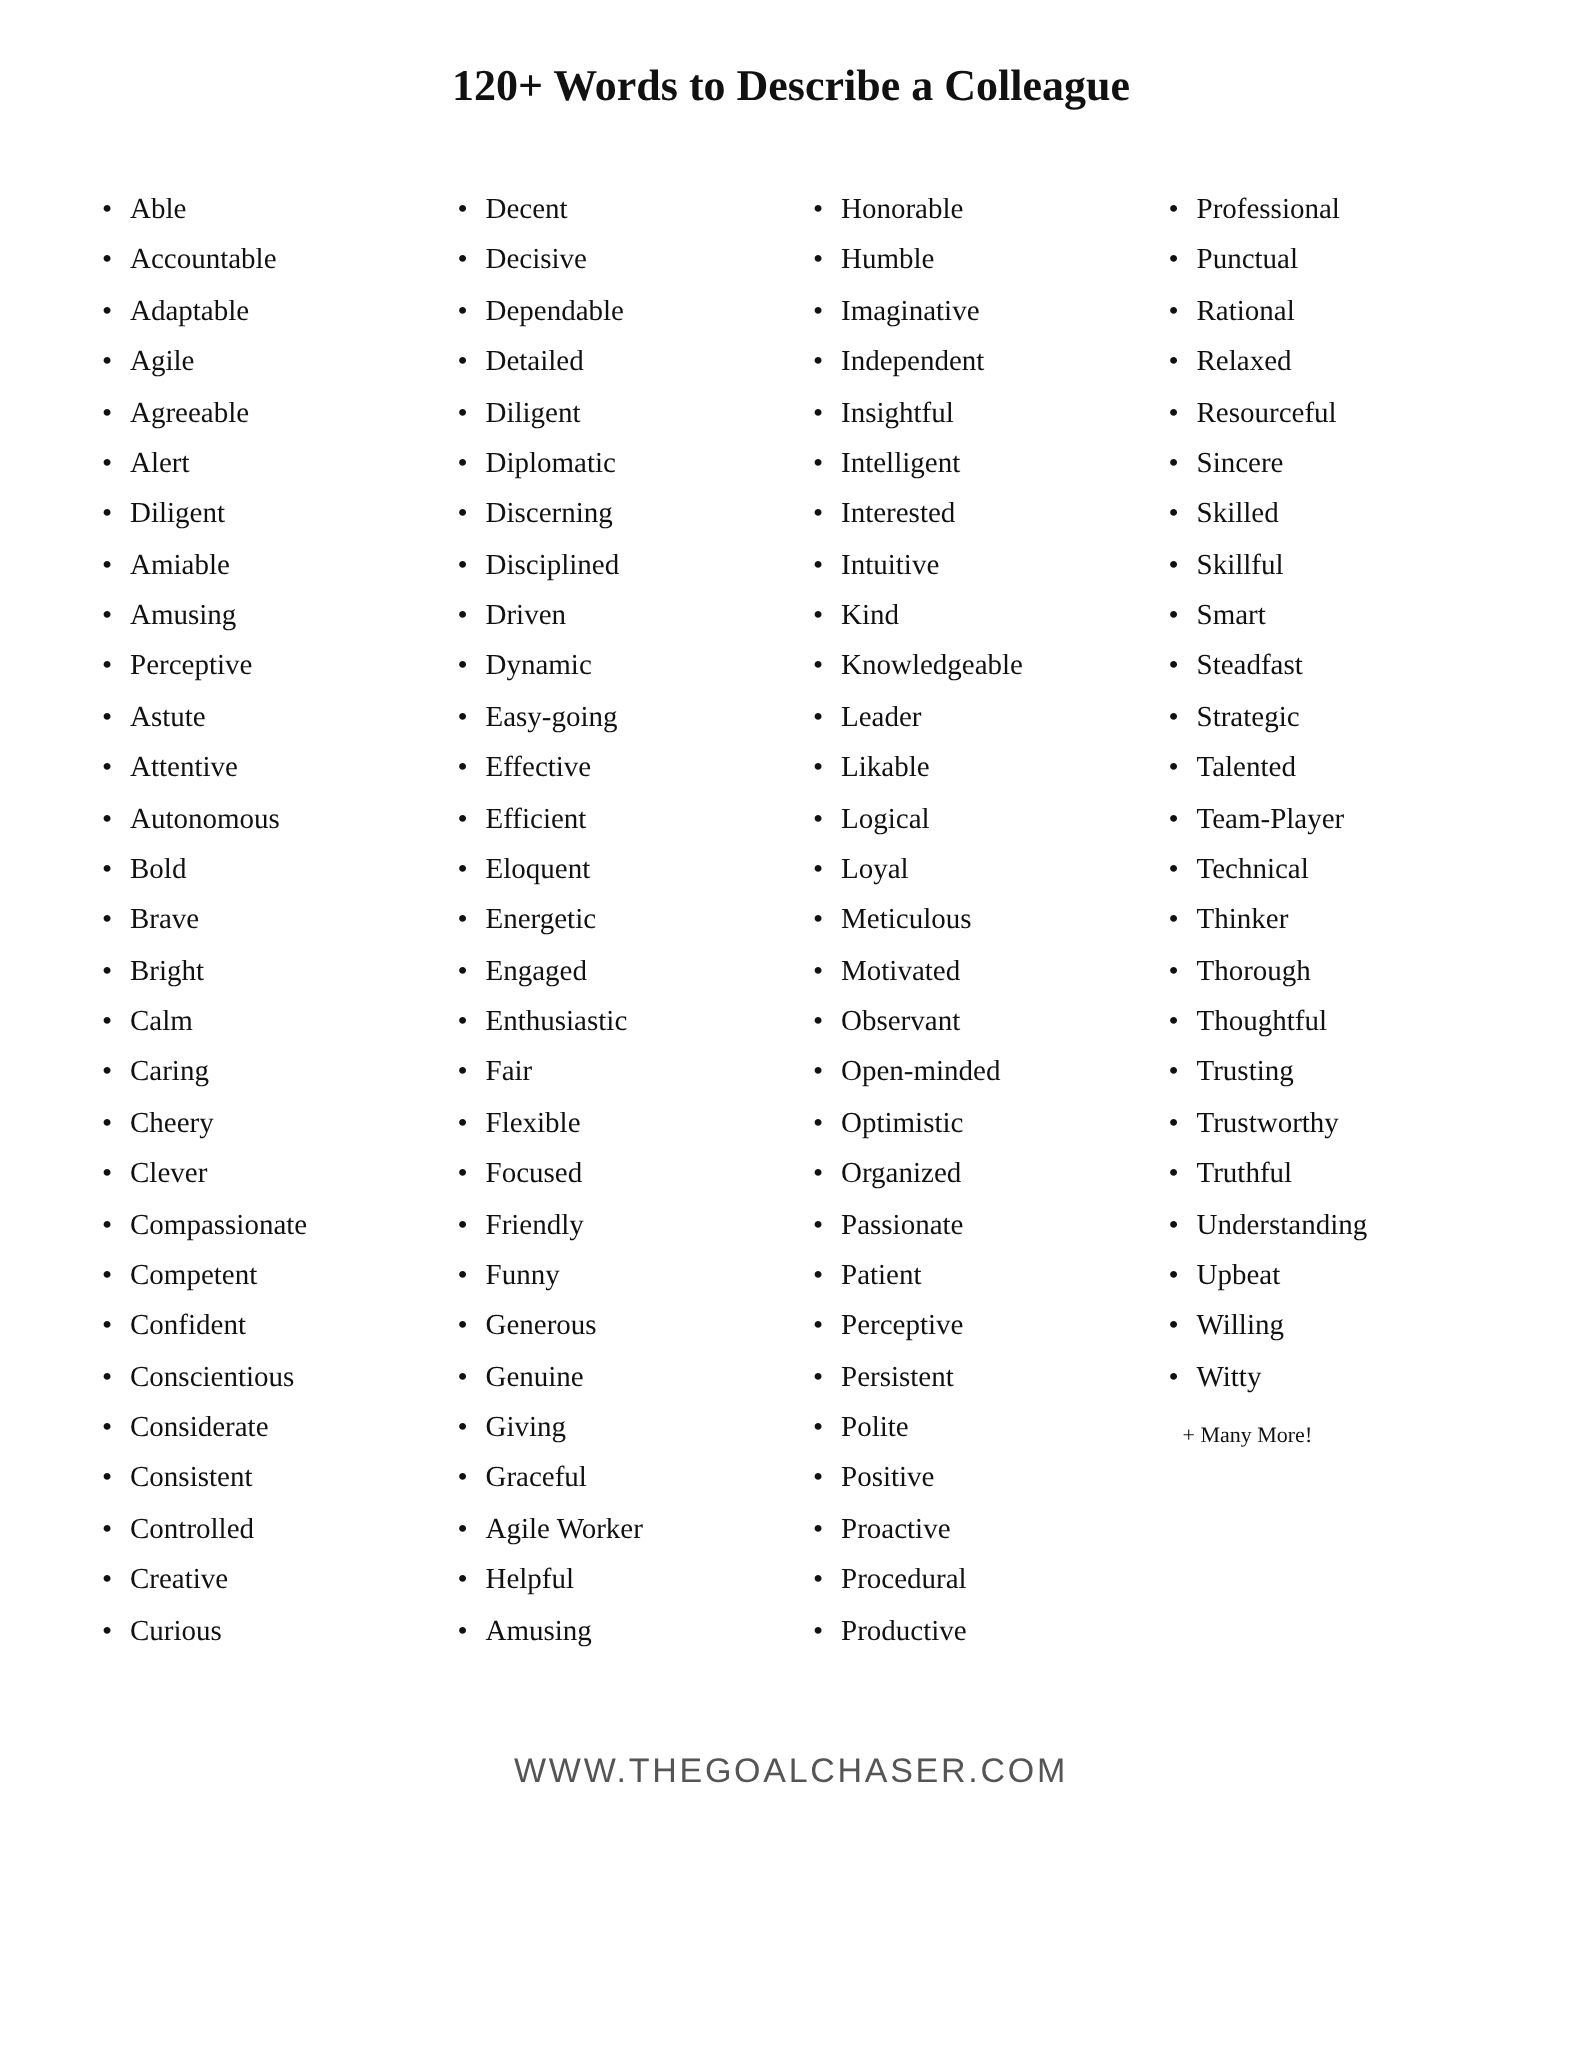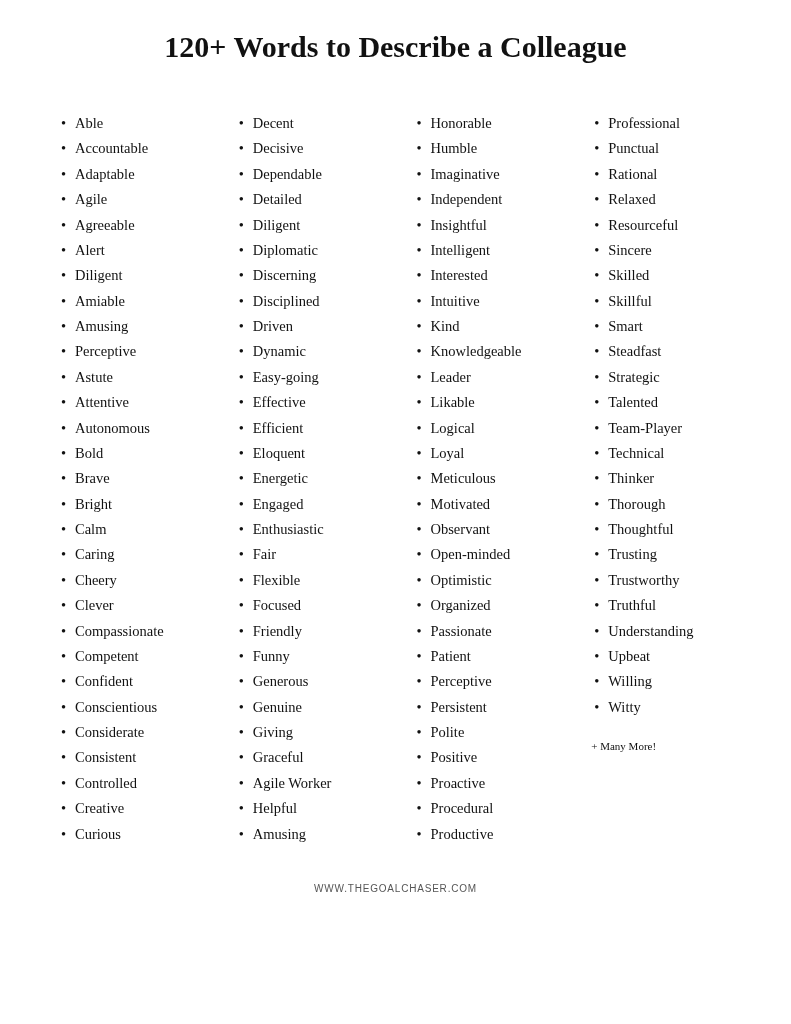--- a/index.html
+++ b/index.html
@@ -15,21 +15,21 @@
     }
     .page {
       width: 100%;
       max-width: 791px;
       padding: 30px 40px 20px 40px;
       display: flex;
       flex-direction: column;
       align-items: center;
     }
     h1 {
-      font-size: 30px;
+      font-size: 22px;
       font-weight: 900;
       text-align: center;
       margin-bottom: 30px;
       font-family: Georgia, serif;
       color: #111;
     }
     .columns {
       display: flex;
       flex-direction: row;
       justify-content: flex-start;
@@ -37,21 +37,21 @@
       width: 100%;
       gap: 0;
     }
     .col {
       flex: 1;
       padding: 0 4px;
     }
     ul {
       list-style: none;
       padding: 0;
-      margin: 17px;
+      margin: 7px;
     }
     ul li {
       font-size: 14.5px;
       line-height: 1.75;
       padding-left: 14px;
       position: relative;
       color: #111;
     }
     ul li::before {
       content: '•';
@@ -59,22 +59,22 @@
       left: 0;
       top: 0;
     }
     .more {
       font-size: 11px;
       line-height: 1.75;
       padding-left: 14px;
       font-weight: normal;
     }
     .footer {
-      margin-top: 19px;
-      font-size: 10px;
+      margin-top: 40px;
+      font-size: 17px;
       letter-spacing: 0.08em;
       color: #555;
       text-align: right;
       font-family: Arial, sans-serif;
     }
   </style>
 </head>
 <body>
 
 <div class="page">

